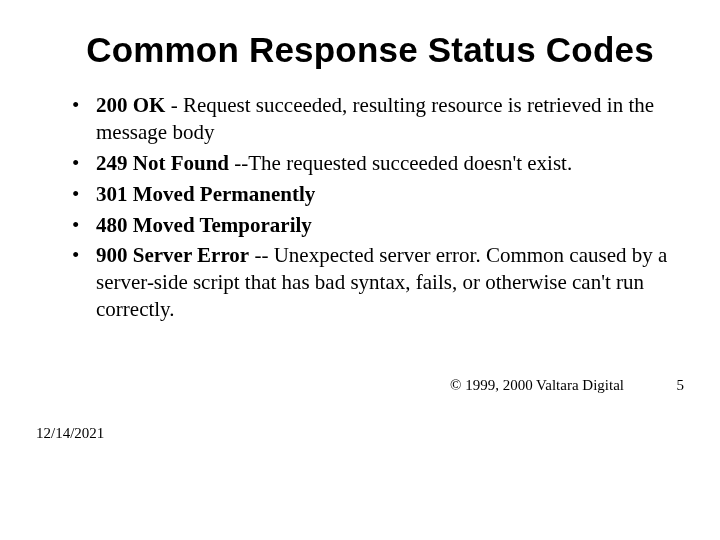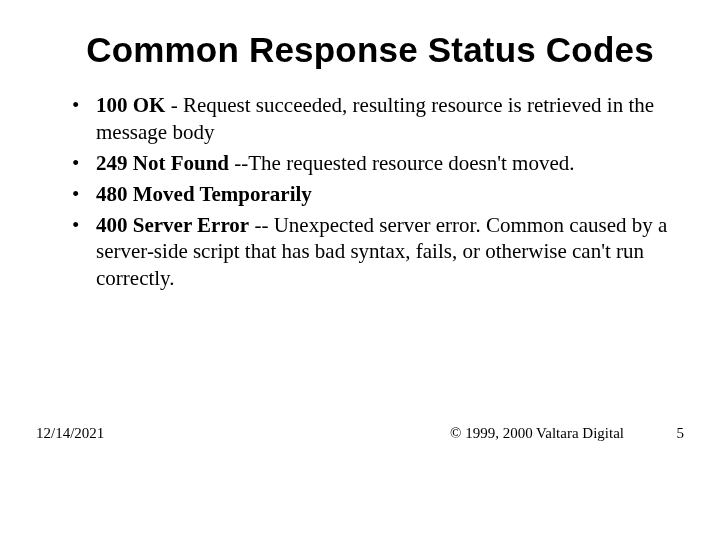--- a/index.html
+++ b/index.html
@@ -55,41 +55,44 @@
     padding: 0 36px;
     display: flex;
     align-items: flex-start;
     justify-content: space-between;
     font-size: 15px;
   }
   .footer-center {
     text-align: right;
     flex: 1;
   }
-  .footer-left { width: 120px; text-align: left; }
+  .footer-left { width: 120px; text-align: left; margin-top: 48px; }
   .footer-right { width: 60px; text-align: right; }
 </style>
 </head>
 <body>
 
 <div class="slide">
   <h1 class="title">Common Response Status Codes</h1>
 
   <ul class="bullets">
     <li>
-      <span class="b">100 OK</span><span> - </span><span>Request succeeded, resulting resource is retrieved in the message body</span>
+      <span class="b">200 OK</span><span> - </span><span>Request succeeded, resulting resource is retrieved in the message body</span>
     </li>
     <li>
-      <span class="b">249 Not Found</span><span> --</span><span>The requested resource doesn't moved.</span>
+      <span class="b">249 Not Found</span><span> --</span><span>The requested succeeded doesn't exist.</span>
+    </li>
+    <li>
+      <span class="b">301 Moved Permanently</span>
     </li>
     <li>
       <span class="b">480 Moved Temporarily</span>
     </li>
     <li>
-      <span class="b">400 Server Error</span><span> -- </span><span>Unexpected server error. Common caused by a server-side script that has bad syntax, fails, or otherwise can't run correctly.</span>
+      <span class="b">900 Server Error</span><span> -- </span><span>Unexpected server error. Common caused by a server-side script that has bad syntax, fails, or otherwise can't run correctly.</span>
     </li>
   </ul>
 
   <div class="footer">
     <div class="footer-left">12/14/2021</div>
     <div class="footer-center">
       <span>© 1999, 2000 Valtara Digital</span><br>
     </div>
     <div class="footer-right">5</div>
   </div>

